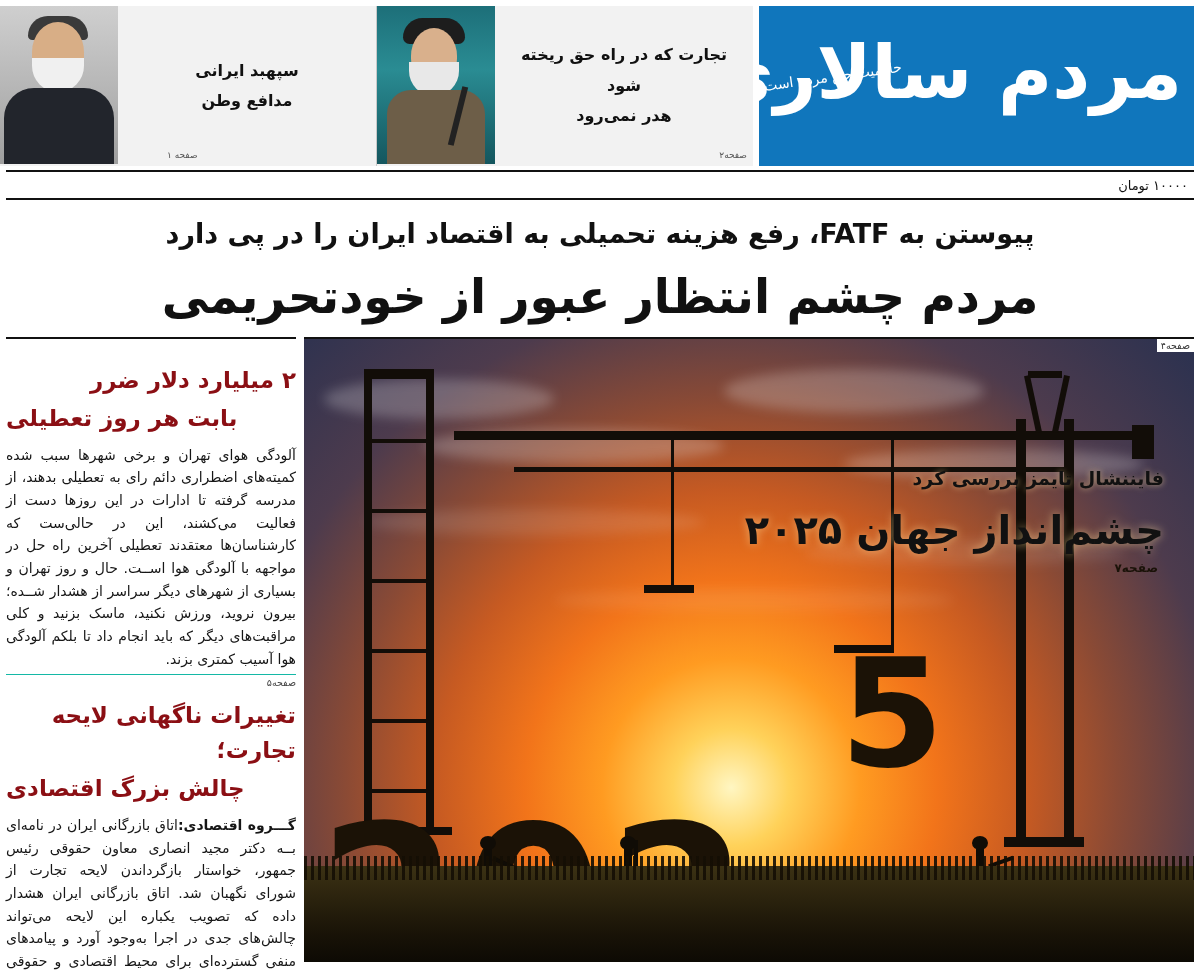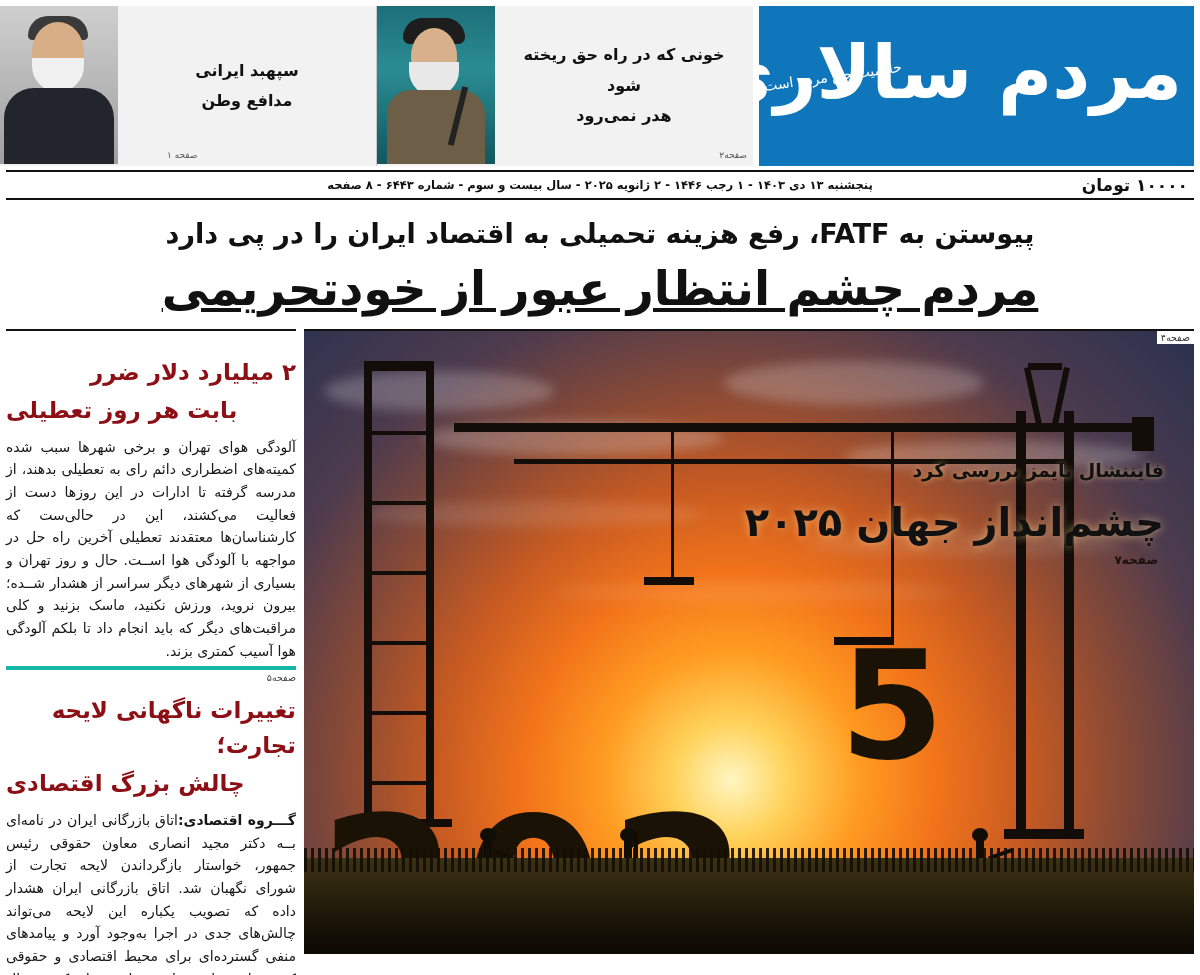--- a/index.html
+++ b/index.html
@@ -161,44 +161,43 @@
     align-items: center;
     justify-content: center;
     position: relative;
     font-size: 11.5px;
     font-weight: bold;
     color: #111;
   }
   .datebar .price {
     position: absolute;
     right: 6px;
-    font-size: 17px;
-    font-weight: bold;
+    font-size: 13px;
+    font-weight: normal;
   }
 
   
   .headline-wrap {
     margin: 14px 10px 6px 10px;
     text-align: center;
   }
   .kicker {
     font-size: 27px;
     font-weight: bold;
     color: #111;
     line-height: 1.5;
     letter-spacing: -0.3px;
   }
   .main-headline {
     font-size: 47px;
     font-weight: bold;
     color: #111;
     line-height: 1.45;
-    margin-top: 0;
+    margin-top: 8px;
     letter-spacing: -0.5px;
-    text-decoration: underline;
   }
 
   
   .content {
     display: flex;
     flex-direction: row;
     margin: 6px 6px 0 6px;
     height: 625px;
   }
   .lead-photo {
@@ -309,40 +308,40 @@
     line-height: 1.62;
     text-align: justify;
     color: #161616;
   }
   .side-story p b { font-weight: bold; }
   .side-ref {
     display: block;
     text-align: right;
     font-size: 9.5px;
     color: #444;
-    border-top: 4px solid #14b8a6;
+    border-top: 1px solid #14b8a6;
     padding-top: 2px;
     margin-top: 2px;
   }
 </style>
 </head>
 <body>
 
 <div class="page">
 
   <div class="masthead">
 
     <div class="logo-box">
       <div class="logo-slogan">حاکمیت حق مردم است</div>
       <div class="logo-title">مردم سالاری</div>
     </div>
 
     <div class="teaser">
       <div class="teaser-text">
-        <span>خونی که در راه حق ریخته شود</span>
+        <span>تجارت که در راه حق ریخته شود</span>
         <span>هدر نمی‌رود</span>
       </div>
       <div class="teaser-photo ph1">
         <div class="turban"></div>
           <div class="head"></div>
           <div class="beard"></div>
         <div class="body"></div>
           <div class="mic"></div>
       </div>
       <div class="page-ref">صفحه۲</div>
@@ -357,21 +356,20 @@
         <div class="hair"></div>
           <div class="head"></div>
           <div class="beard"></div>
         <div class="body"></div>
       </div>
       <div class="page-ref" style="right:auto;left:126px;margin-left:41px;">صفحه ۱</div>
     </div>
   </div>
 
   <div class="datebar">
-    <span>پنجشنبه ۱۳ دی ۱۴۰۳ - ۱ رجب ۱۴۴۶ - ۲ ژانویه ۲۰۲۵ - سال بیست و سوم - شماره ۶۴۴۳ - ۸ صفحه</span>
     <span class="price">۱۰۰۰۰ تومان</span>
   </div>
 
   <div class="headline-wrap">
     <div class="kicker">پیوستن به FATF، رفع هزینه تحمیلی به  اقتصاد ایران را در پی دارد</div>
     <div class="main-headline">مردم چشم انتظار عبور از خودتحریمی</div>
   </div>
 
   <div class="content">
 

